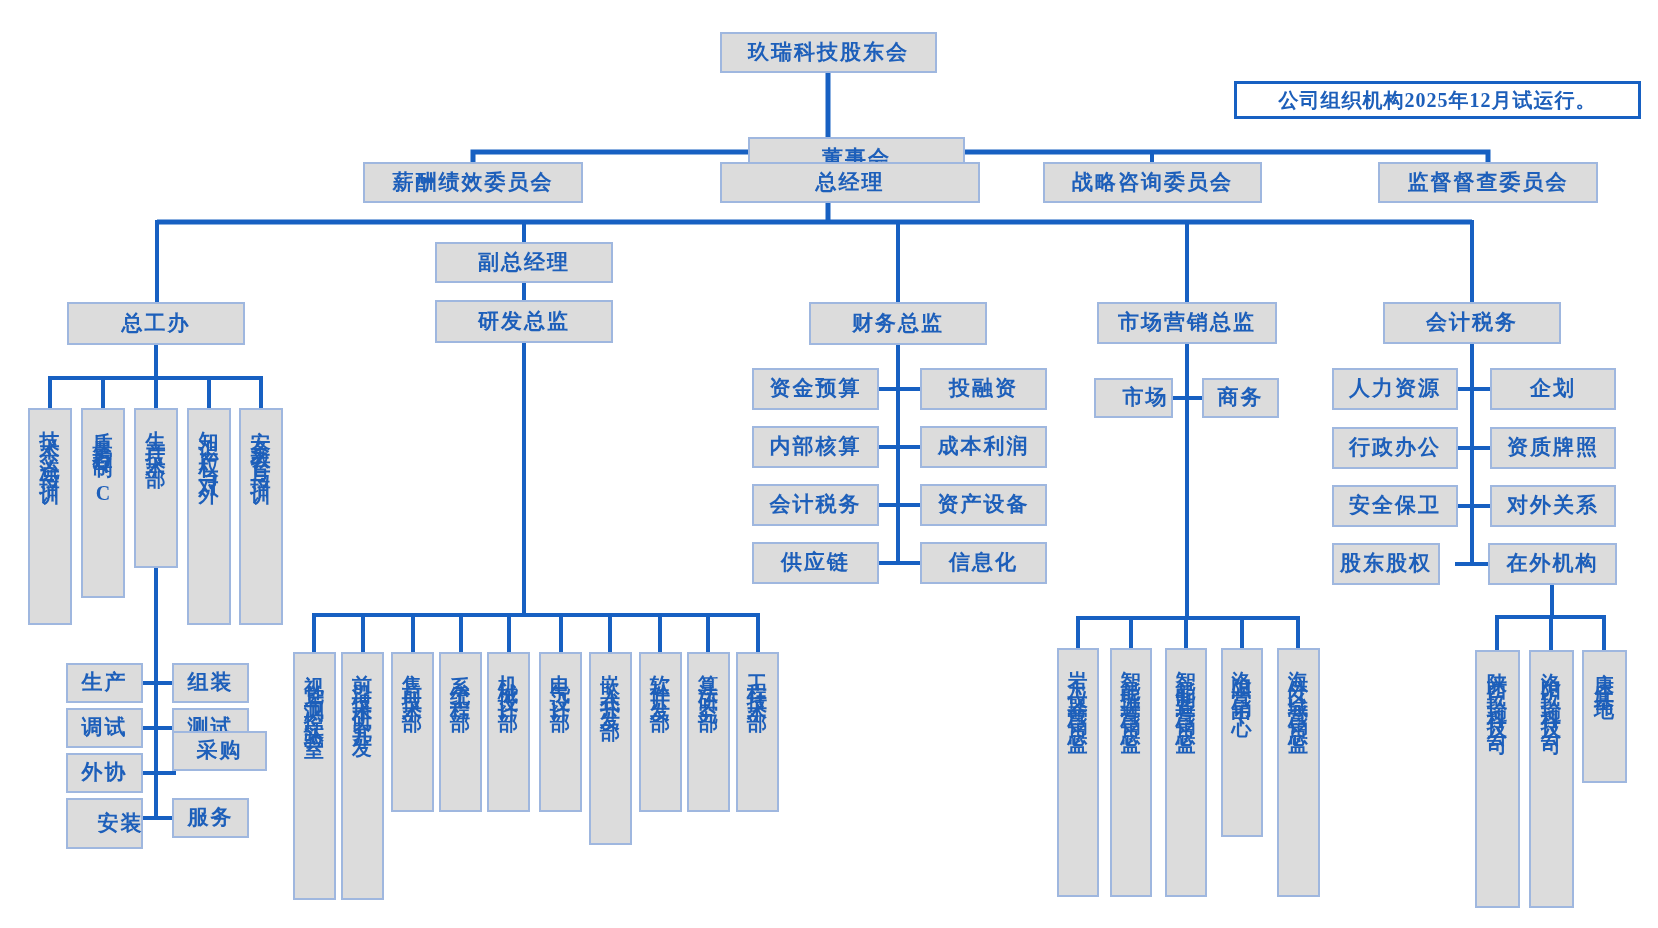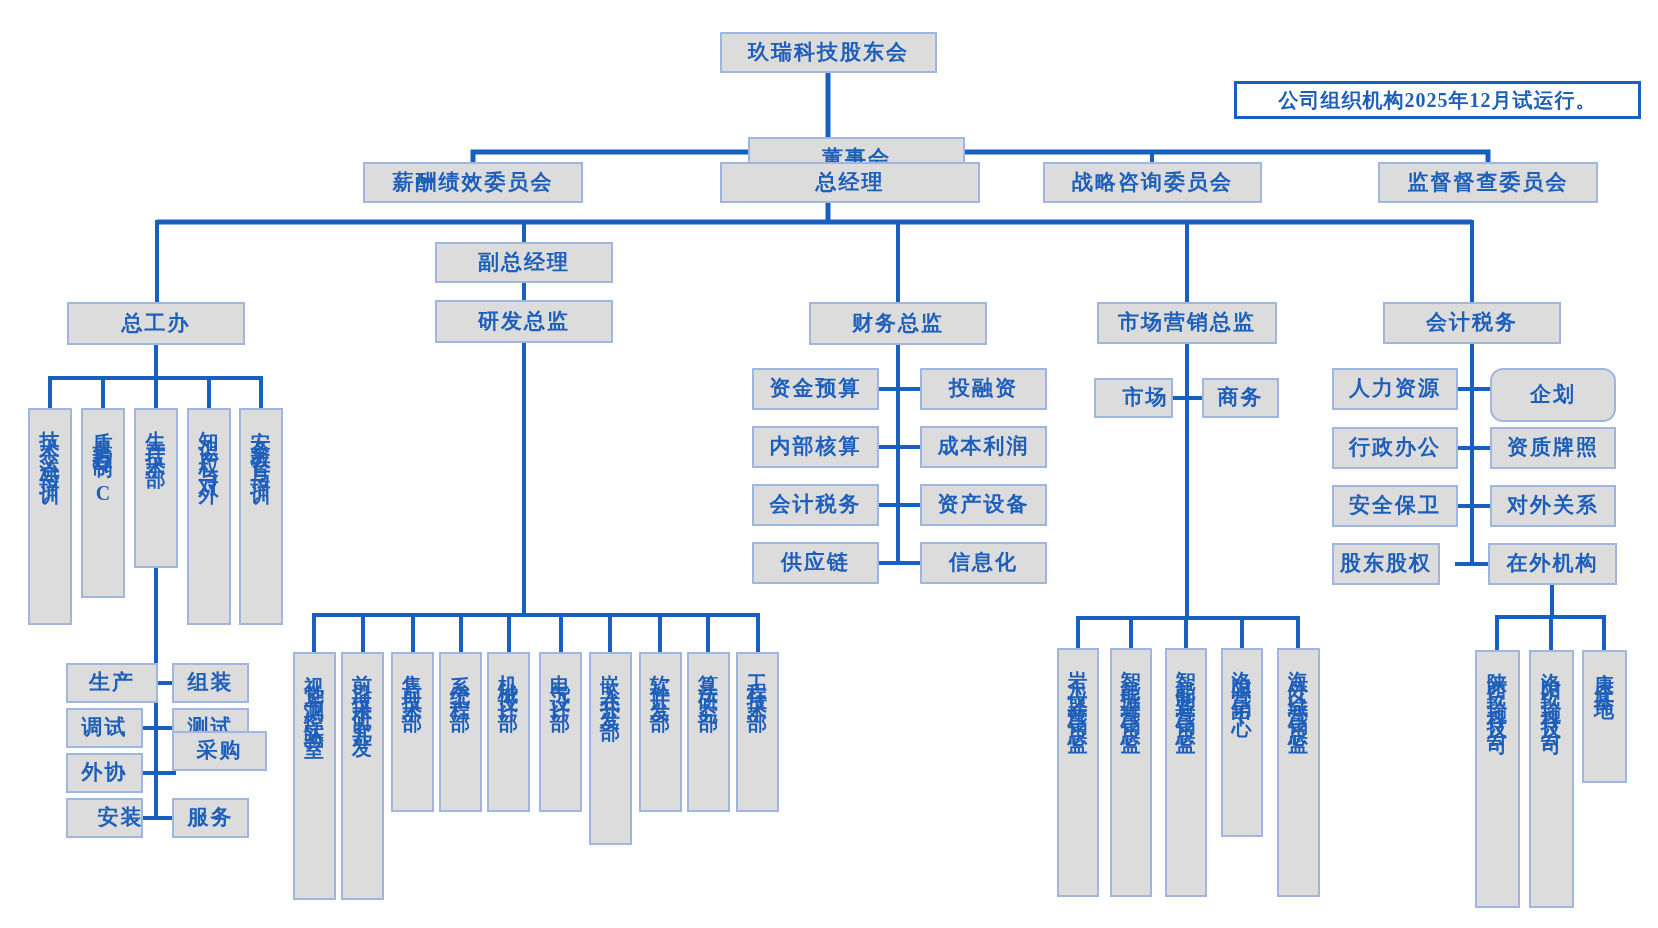--- a/index.html
+++ b/index.html
@@ -126,27 +126,27 @@
     <div class="node" style="left: 435px; top: 242px; width: 178px; height: 41px;">副总经理</div>
     <div class="node" style="left: 435px; top: 300px; width: 178px; height: 43px;">研发总监</div>
     <div class="node" style="left: 809px; top: 302px; width: 178px; height: 43px;">财务总监</div>
     <div class="node" style="left: 1097px; top: 302px; width: 180px; height: 42px;">市场营销总监</div>
     <div class="node" style="left: 1383px; top: 302px; width: 178px; height: 42px;">会计税务</div>
     <div class="node v" style="left: 28px; top: 408px; width: 44px; height: 217px;">技术交流与培训</div>
     <div class="node v" style="left: 81px; top: 408px; width: 44px; height: 190px;">质量控制QC</div>
     <div class="node v" style="left: 134px; top: 408px; width: 44px; height: 160px;">生产技术部</div>
     <div class="node v" style="left: 187px; top: 408px; width: 44px; height: 217px;">知识产权与对外</div>
     <div class="node v" style="left: 239px; top: 408px; width: 44px; height: 217px;">安全教育与培训</div>
-    <div class="node" style="left: 66px; top: 663px; width: 92px; height: 40px;">生产</div>
+    <div class="node" style="left: 66px; top: 663px; width: 77px; height: 40px;">生产</div>
     <div class="node" style="left: 172px; top: 663px; width: 77px; height: 40px;">组装</div>
     <div class="node" style="left: 66px; top: 708px; width: 77px; height: 40px;">调试</div>
     <div class="node" style="left: 172px; top: 708px; width: 77px; height: 40px;">测试</div>
     <div class="node" style="left: 66px; top: 753px; width: 77px; height: 40px;">外协</div>
     <div class="node" style="left: 172px; top: 731px; width: 95px; height: 40px;">采购</div>
-    <div class="node" style="left: 66px; top: 798px; width: 77px; height: 40px; padding-left: 32px;">安装</div>
+    <div class="node" style="left: 66px; top: 798px; width: 77px; height: 51px; padding-left: 32px;">安装</div>
     <div class="node" style="left: 172px; top: 798px; width: 77px; height: 40px;">服务</div>
     <div class="node v" style="left: 293px; top: 652px; width: 43px; height: 248px;">视觉与测控实验室</div>
     <div class="node v" style="left: 341px; top: 652px; width: 43px; height: 248px;">前沿技术研究开发</div>
     <div class="node v" style="left: 391px; top: 652px; width: 43px; height: 160px;">售前技术部</div>
     <div class="node v" style="left: 439px; top: 652px; width: 43px; height: 160px;">系统工程部</div>
     <div class="node v" style="left: 487px; top: 652px; width: 43px; height: 160px;">机械设计部</div>
     <div class="node v" style="left: 539px; top: 652px; width: 43px; height: 160px;">电气设计部</div>
     <div class="node v" style="left: 589px; top: 652px; width: 43px; height: 193px;">嵌入式开发部</div>
     <div class="node v" style="left: 639px; top: 652px; width: 43px; height: 160px;">软件开发部</div>
     <div class="node v" style="left: 687px; top: 652px; width: 43px; height: 160px;">算法研究部</div>
@@ -160,21 +160,21 @@
     <div class="node" style="left: 752px; top: 542px; width: 127px; height: 42px;">供应链</div>
     <div class="node" style="left: 920px; top: 542px; width: 127px; height: 42px;">信息化</div>
     <div class="node" style="left: 1094px; top: 378px; width: 79px; height: 40px; padding-left: 24px;">市场</div>
     <div class="node" style="left: 1202px; top: 378px; width: 77px; height: 40px;">商务</div>
     <div class="node v" style="left: 1057px; top: 648px; width: 42px; height: 249px;">岩土仪器营销总监</div>
     <div class="node v" style="left: 1110px; top: 648px; width: 42px; height: 249px;">智能掘进营销总监</div>
     <div class="node v" style="left: 1165px; top: 648px; width: 42px; height: 249px;">智能制造营销总监</div>
     <div class="node v" style="left: 1221px; top: 648px; width: 42px; height: 189px;">洛阳营销中心</div>
     <div class="node v" style="left: 1277px; top: 648px; width: 43px; height: 249px;">海外区域营销总监</div>
     <div class="node" style="left: 1332px; top: 368px; width: 126px; height: 42px;">人力资源</div>
-    <div class="node" style="left: 1490px; top: 368px; width: 126px; height: 54px; border-radius: 13px;">企划</div>
+    <div class="node" style="left: 1490px; top: 368px; width: 126px; height: 42px;">企划</div>
     <div class="node" style="left: 1332px; top: 427px; width: 126px; height: 42px;">行政办公</div>
     <div class="node" style="left: 1490px; top: 427px; width: 126px; height: 42px;">资质牌照</div>
     <div class="node" style="left: 1332px; top: 485px; width: 126px; height: 42px;">安全保卫</div>
     <div class="node" style="left: 1490px; top: 485px; width: 126px; height: 42px;">对外关系</div>
     <div class="node" style="left: 1332px; top: 543px; width: 108px; height: 42px;">股东股权</div>
     <div class="node" style="left: 1488px; top: 543px; width: 129px; height: 42px;">在外机构</div>
     <div class="node v" style="left: 1475px; top: 650px; width: 45px; height: 258px;">陕西玖瑞科技公司</div>
     <div class="node v" style="left: 1529px; top: 650px; width: 45px; height: 258px;">洛阳玖瑞科技公司</div>
     <div class="node v" style="left: 1582px; top: 650px; width: 45px; height: 133px;">康庄基地</div>
   </div>

